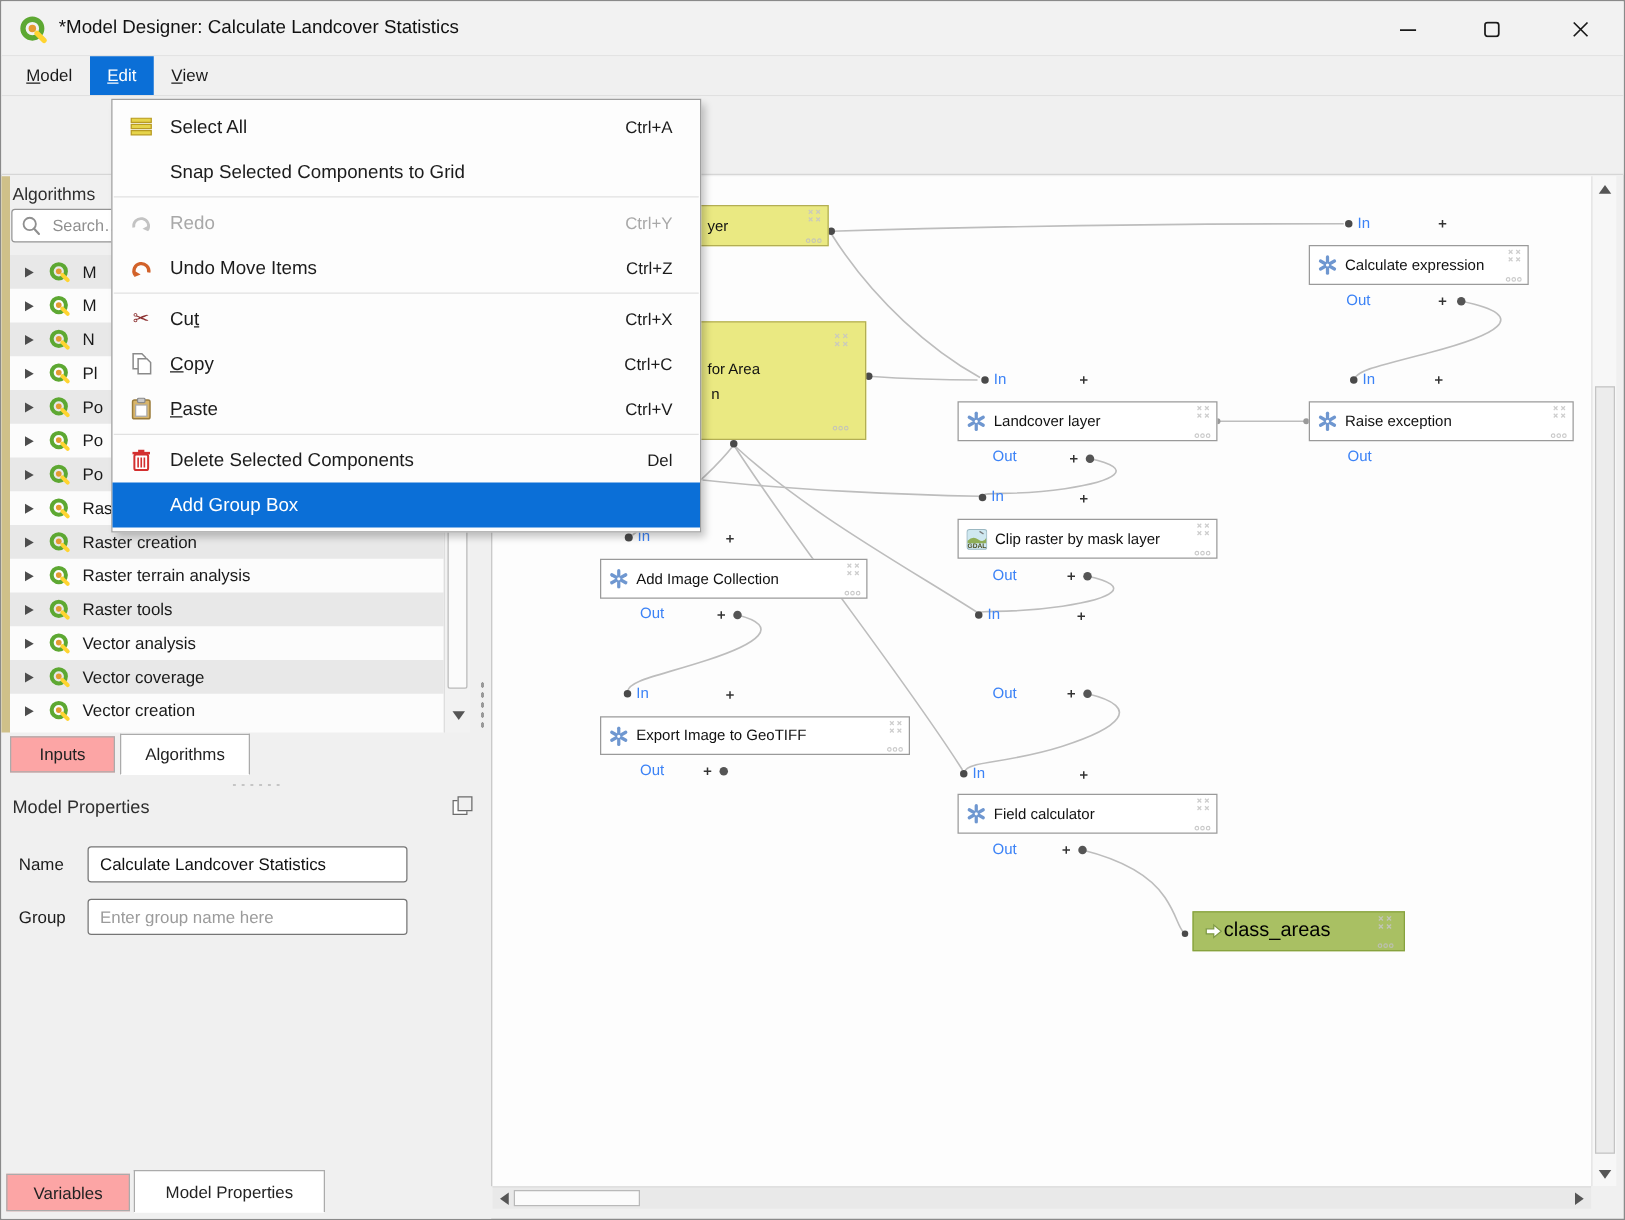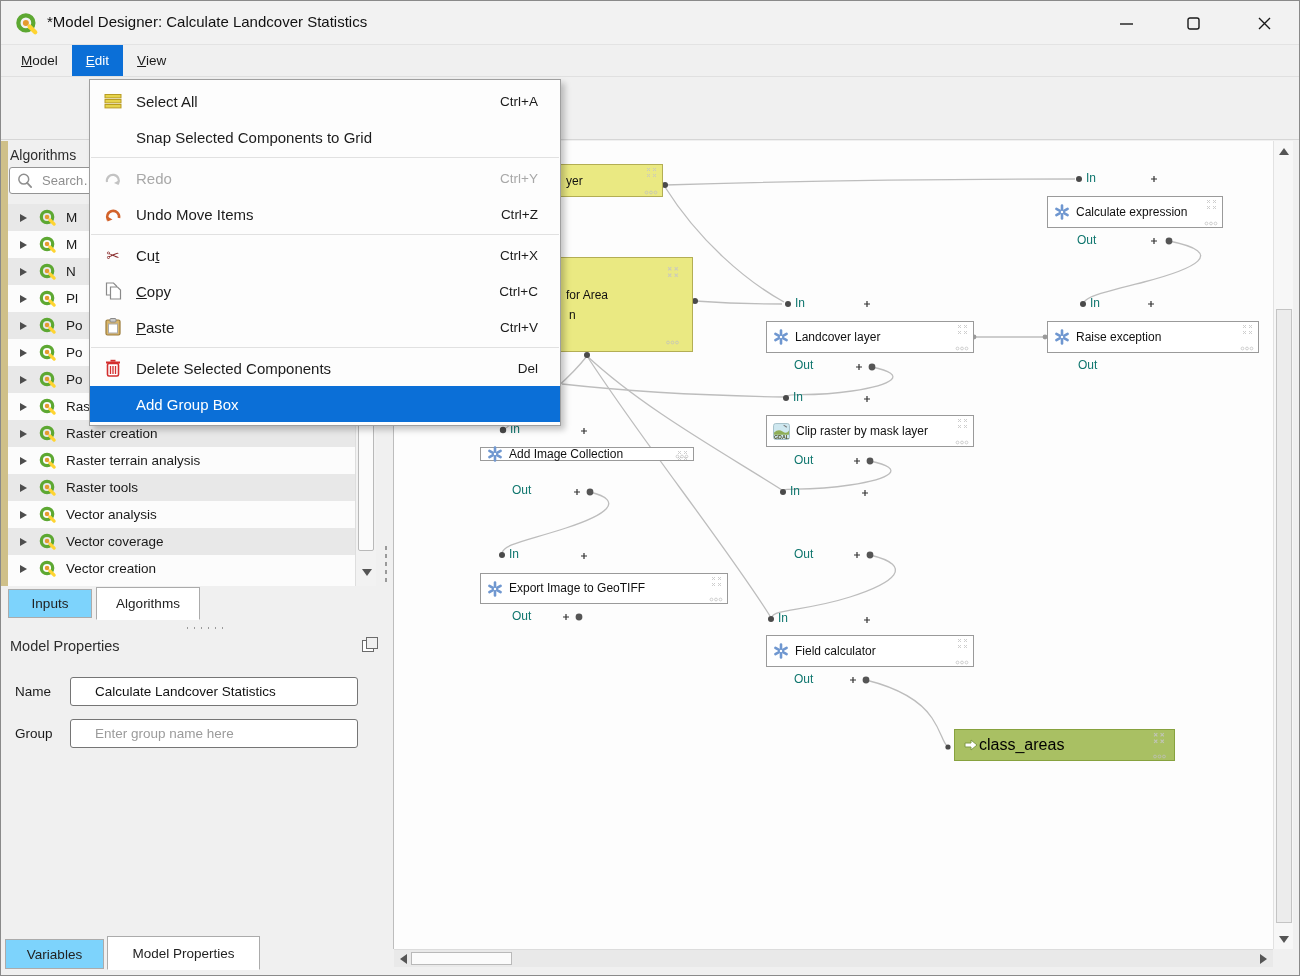--- a/index.html
+++ b/index.html
@@ -32,42 +32,42 @@
   .lrow{position:absolute;left:0;width:347px;height:27px;display:flex;align-items:center;}
   .lrow.alt{background:#e8e8e8;}
   .tri{width:0;height:0;border-left:7px solid #4d4d4d;border-top:4.5px solid transparent;border-bottom:4.5px solid transparent;margin-left:12px;}
   .lrow .qi{margin-left:11px;}
   .lrow .llabel{margin-left:9px;font-size:13.5px;color:#1a1a1a;white-space:nowrap;}
   .lscroll{position:absolute;left:354px;top:63px;width:21px;height:382px;background:#f2f2f2;border-left:1px solid #dedede;}
   .lthumb{position:absolute;left:2px;top:212px;width:16px;height:135px;background:#fbfbfb;border:1px solid #b9b9b9;border-radius:2px;}
   .lsbtn{position:absolute;left:2px;top:358px;width:17px;height:20px;display:flex;align-items:center;justify-content:center;}
   .splitgrip-v{position:absolute;left:383px;top:403px;width:4px;height:40px;
     background-image:radial-gradient(#9a9a9a 1.2px, transparent 1.3px);background-size:4px 8px;}
-  .tab{position:absolute;font-size:13.5px;color:#222;display:flex;align-items:center;justify-content:center;background:#7dd3fc;border:1px solid #ababab;}
+  .tab{position:absolute;font-size:13.5px;color:#222;display:flex;align-items:center;justify-content:center;background:#fca5a5;border:1px solid #ababab;}
   .tab.active{background:#fff;border-bottom-color:#fff;}
   .splitgrip-h{position:absolute;left:183px;top:485px;width:40px;height:4px;
     background-image:radial-gradient(#9a9a9a 1.2px, transparent 1.3px);background-size:7px 4px;}
   .mp-header{position:absolute;left:9px;top:497px;font-size:14.5px;color:#2e2e2e;}
   .float-ico{position:absolute;left:361px;top:499px;width:12px;height:12px;border:1px solid #6b6b6b;background:#fff;}
   .float-ico:before{content:"";position:absolute;left:3px;top:-4px;width:10px;height:10px;border:1px solid #6b6b6b;background:#f0f0f0;}
   .fieldlabel{position:absolute;font-size:13.5px;color:#1a1a1a;}
-  .tinput{position:absolute;left:69px;width:288px;height:29px;background:#fff;border:1px solid #757575;border-radius:3px;padding:0 24px;font-size:13.5px;color:#111;outline:none;}
+  .tinput{position:absolute;left:69px;width:256px;height:29px;background:#fff;border:1px solid #757575;border-radius:3px;padding:0 9px;font-size:13.5px;color:#111;outline:none;}
   .tinput::placeholder{color:#9b9b9b;}
   
   .canvas{position:absolute;left:393px;top:140px;width:879px;height:808px;background:#fdfdfd;overflow:hidden;}
   .vline{position:absolute;left:392px;top:140px;width:1px;height:808px;background:#bdbdbd;}
   .node{position:absolute;background:#fff;border:1px solid #9a9a9a;display:flex;align-items:center;}
   .node .nlabel{font-size:12px;color:#111;margin-left:6px;line-height:13px;}
   .node .nicon{margin-left:6px;flex:0 0 auto;}
   .ynode{position:absolute;background:#eae982;border:1px solid #b3ae54;}
   .ylabel{position:absolute;font-size:12px;color:#111;}
   .onode{position:absolute;background:#a9c063;border:1px solid #87a23e;display:flex;align-items:center;}
   .gadx{position:absolute;right:4px;top:2px;opacity:.85;}
   .gado{position:absolute;right:4px;bottom:1px;opacity:.85;}
-  .plab{position:absolute;font-size:12px;color:#0f766e;text-align:center;}
+  .plab{position:absolute;font-size:12px;color:#3b82f6;text-align:center;}
   
   .vscroll{position:absolute;left:1272px;top:140px;width:20px;height:808px;background:#f7f7f7;border-left:1px solid #e2e2e2;}
   .vthumb{position:absolute;left:2px;top:168px;width:16px;height:614px;background:#ececec;border:1px solid #c4c4c4;}
   .hscroll{position:absolute;left:393px;top:948px;width:879px;height:18px;background:#e9e9e9;border-top:1px solid #dcdcdc;}
   .hthumb{position:absolute;left:17px;top:2px;width:101px;height:13px;background:#fbfbfb;border:1px solid #b9b9b9;}
   .sbtn{display:flex;align-items:center;justify-content:center;position:absolute;}
   .corner{position:absolute;left:1272px;top:948px;width:20px;height:18px;background:#f0f0f0;}
   .arr-up{width:0;height:0;border-bottom:7px solid #555;border-left:5px solid transparent;border-right:5px solid transparent;}
   .arr-down{width:0;height:0;border-top:7px solid #555;border-left:5px solid transparent;border-right:5px solid transparent;}
   .arr-left{width:0;height:0;border-right:7px solid #555;border-top:5px solid transparent;border-bottom:5px solid transparent;}
@@ -546,21 +546,21 @@
           <use href="#cog"></use>
         </svg>
       <span class="nlabel">Field calculator</span>
       <svg class="gadx" width="12" height="12">
           <use href="#gadx"></use>
         </svg>
       <svg class="gado" width="14" height="5">
           <use href="#gado"></use>
         </svg>
     </div>
-    <div class="node" style="left:86px;top:306px;width:214px;height:14px">
+    <div class="node" style="left:86px;top:306px;width:214px;height:32px">
       <svg class="nicon" width="16" height="16">
           <use href="#cog"></use>
         </svg>
       <span class="nlabel">Add Image Collection</span>
       <svg class="gadx" width="12" height="12">
           <use href="#gadx"></use>
         </svg>
       <svg class="gado" width="14" height="5">
           <use href="#gado"></use>
         </svg>
@@ -571,21 +571,21 @@
         </svg>
       <span class="nlabel">Export Image to GeoTIFF</span>
       <svg class="gadx" width="12" height="12">
           <use href="#gadx"></use>
         </svg>
       <svg class="gado" width="14" height="5">
           <use href="#gado"></use>
         </svg>
     </div>
 
-    <div class="onode" style="left:560px;top:588px;width:221px;height:32px">
+    <div class="onode" style="left:560px;top:588px;width:170px;height:32px">
       <svg style="margin-left:8px" width="16" height="14">
           <use href="#outarrow"></use>
         </svg>
       <span class="nlabel">class_areas</span>
       <svg class="gadx" style="right:8px" width="13" height="13">
           <use href="#gadx"></use>
         </svg>
       <svg class="gado" style="right:7px" width="15" height="5">
           <use href="#gado"></use>
         </svg>

